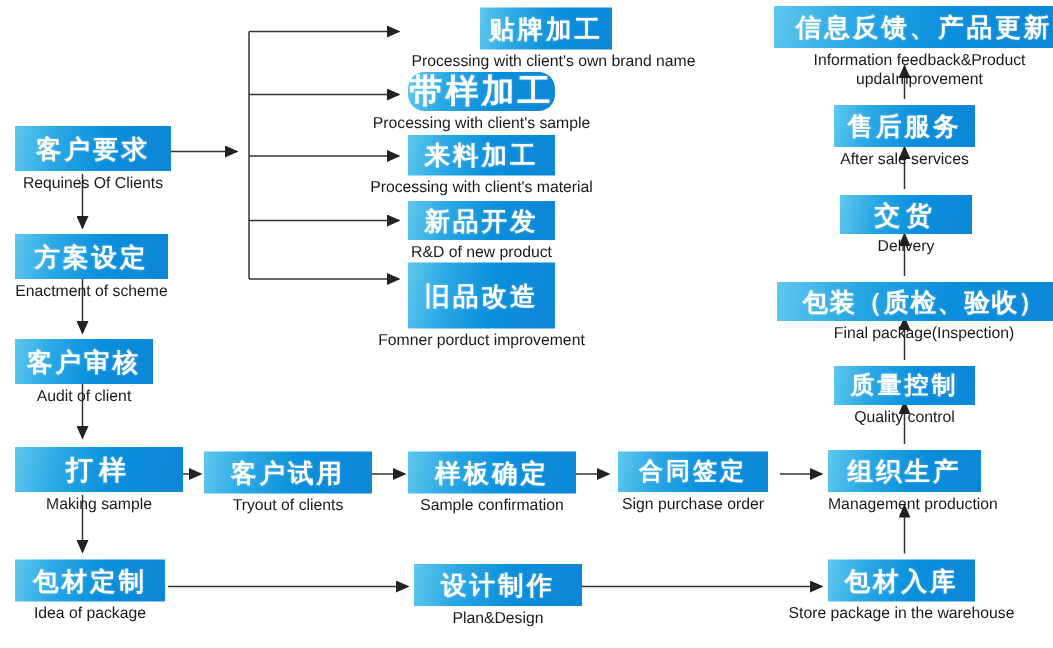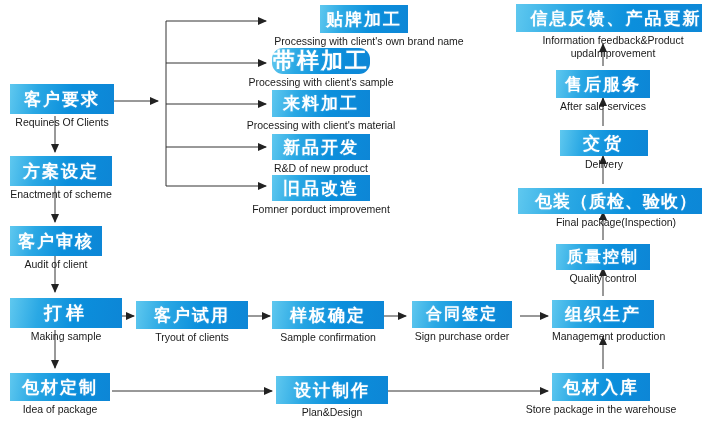--- a/index.html
+++ b/index.html
@@ -115,21 +115,21 @@
     <div class="box" style="height:27px;font-size:17px;">来料加工</div>
     <div class="cap" style="margin-left:-44px;width:186px;">Processing with client's material</div>
   </div>
 
   <div class="node" style="left:272px;top:134px;width:98px;">
     <div class="box" style="height:26px;font-size:17px;">新品开发</div>
     <div class="cap" style="margin-left:-20px;width:138px;">R&amp;D of new product</div>
   </div>
 
   <div class="node" style="left:272px;top:175px;width:98px;">
-    <div class="box" style="height:26px;font-size:17px;">旧品改造</div>
+    <div class="box" style="height:44px;font-size:17px;">旧品改造</div>
     <div class="cap" style="margin-left:-40px;width:178px;">Fomner porduct improvement</div>
   </div>
 
   <div class="node" style="left:136px;top:301px;width:112px;">
     <div class="box" style="height:28px;font-size:17px;">客户试用</div>
     <div class="cap">Tryout of clients</div>
   </div>
 
   <div class="node" style="left:272px;top:301px;width:112px;">
     <div class="box" style="height:28px;font-size:17px;">样板确定</div>

